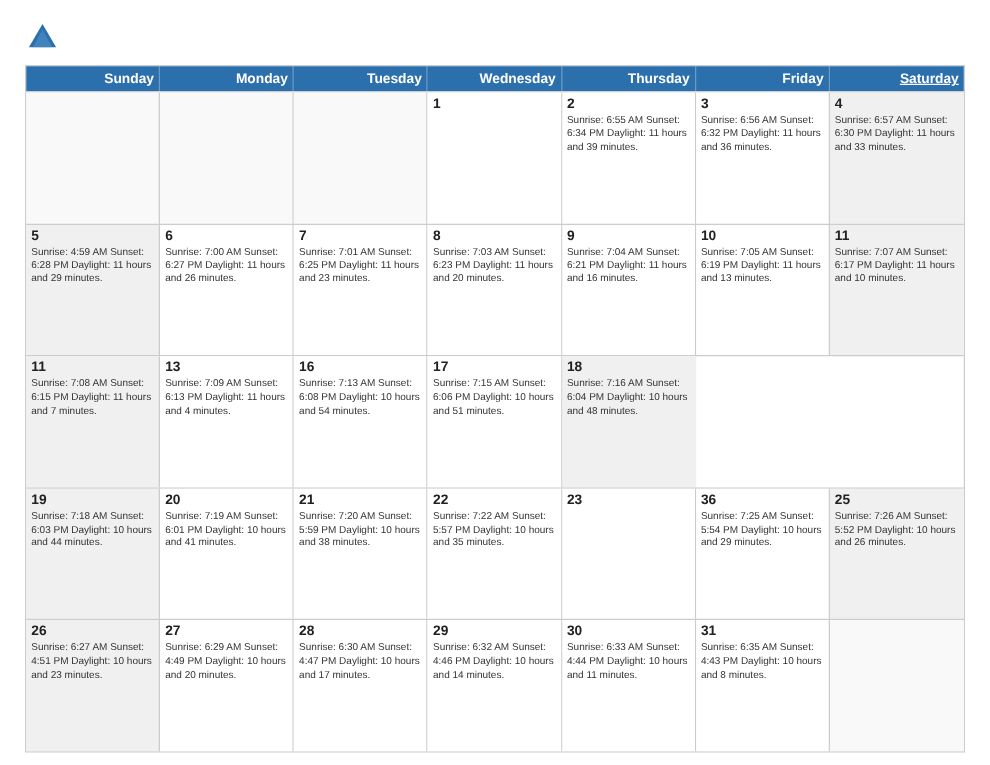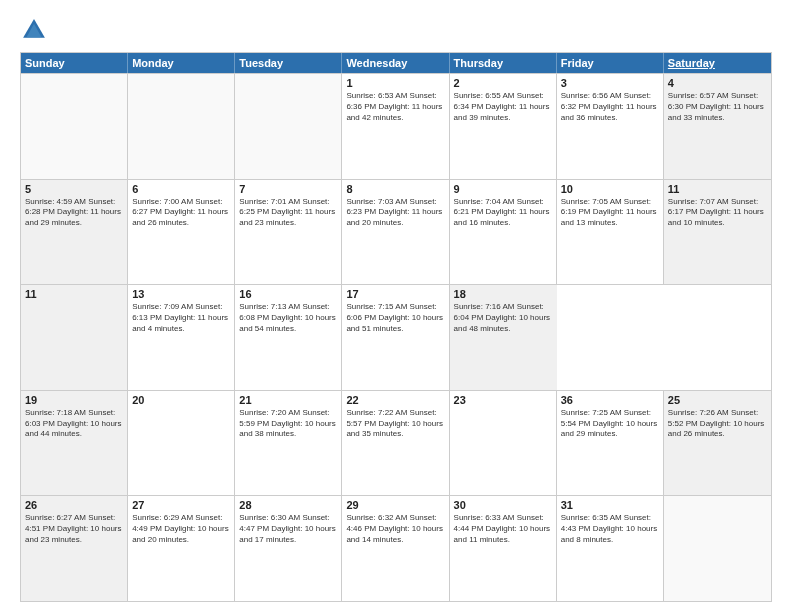--- a/index.html
+++ b/index.html
@@ -69,21 +69,21 @@
     .cal-header {
       display: grid;
       grid-template-columns: repeat(7, 1fr);
       background: #2c6fad;
     }
     .cal-header-cell {
       color: #fff;
       font-size: 11px;
       font-weight: bold;
       padding: 4px 4px;
-      text-align: left;
+      text-align: right;
       border-right: 1px solid rgba(255,255,255,0.3);
     }
     .cal-header-cell:last-child { border-right: none; text-decoration: underline; }
     .cal-body {
       display: flex;
       flex-direction: column;
       flex: 1;
     }
     .cal-row {
       display: grid;
@@ -147,24 +147,20 @@
         <div class="cal-header-cell">Friday</div>
         <div class="cal-header-cell">Saturday</div>
       </div>
     <div class="cal-body">
     <div class="cal-row">
           <div class="cal-cell empty"></div>
           <div class="cal-cell empty"></div>
           <div class="cal-cell empty"></div>
           <div class="cal-cell">
             <div class="day-num">1</div>
-            <div class="cell-info">Sunrise: 6:53 AM
-Sunset: 6:36 PM
-Daylight: 11 hours
-and 42 minutes.</div>
           </div>
           <div class="cal-cell">
             <div class="day-num">2</div>
             <div class="cell-info">Sunrise: 6:55 AM
 Sunset: 6:34 PM
 Daylight: 11 hours
 and 39 minutes.</div>
           </div>
           <div class="cal-cell">
             <div class="day-num">3</div>
@@ -228,20 +224,24 @@
             <div class="day-num">11</div>
             <div class="cell-info">Sunrise: 7:07 AM
 Sunset: 6:17 PM
 Daylight: 11 hours
 and 10 minutes.</div>
           </div>
         </div>
         <div class="cal-row">
           <div class="cal-cell shaded">
             <div class="day-num">11</div>
+            <div class="cell-info">Sunrise: 7:08 AM
+Sunset: 6:15 PM
+Daylight: 11 hours
+and 7 minutes.</div>
           </div>
           <div class="cal-cell">
             <div class="day-num">13</div>
             <div class="cell-info">Sunrise: 7:09 AM
 Sunset: 6:13 PM
 Daylight: 11 hours
 and 4 minutes.</div>
           </div>
           <div class="cal-cell">
             <div class="day-num">16</div>
@@ -268,20 +268,24 @@
         <div class="cal-row">
           <div class="cal-cell shaded">
             <div class="day-num">19</div>
             <div class="cell-info">Sunrise: 7:18 AM
 Sunset: 6:03 PM
 Daylight: 10 hours
 and 44 minutes.</div>
           </div>
           <div class="cal-cell">
             <div class="day-num">20</div>
+            <div class="cell-info">Sunrise: 7:19 AM
+Sunset: 6:01 PM
+Daylight: 10 hours
+and 41 minutes.</div>
           </div>
           <div class="cal-cell">
             <div class="day-num">21</div>
             <div class="cell-info">Sunrise: 7:20 AM
 Sunset: 5:59 PM
 Daylight: 10 hours
 and 38 minutes.</div>
           </div>
           <div class="cal-cell">
             <div class="day-num">22</div>

